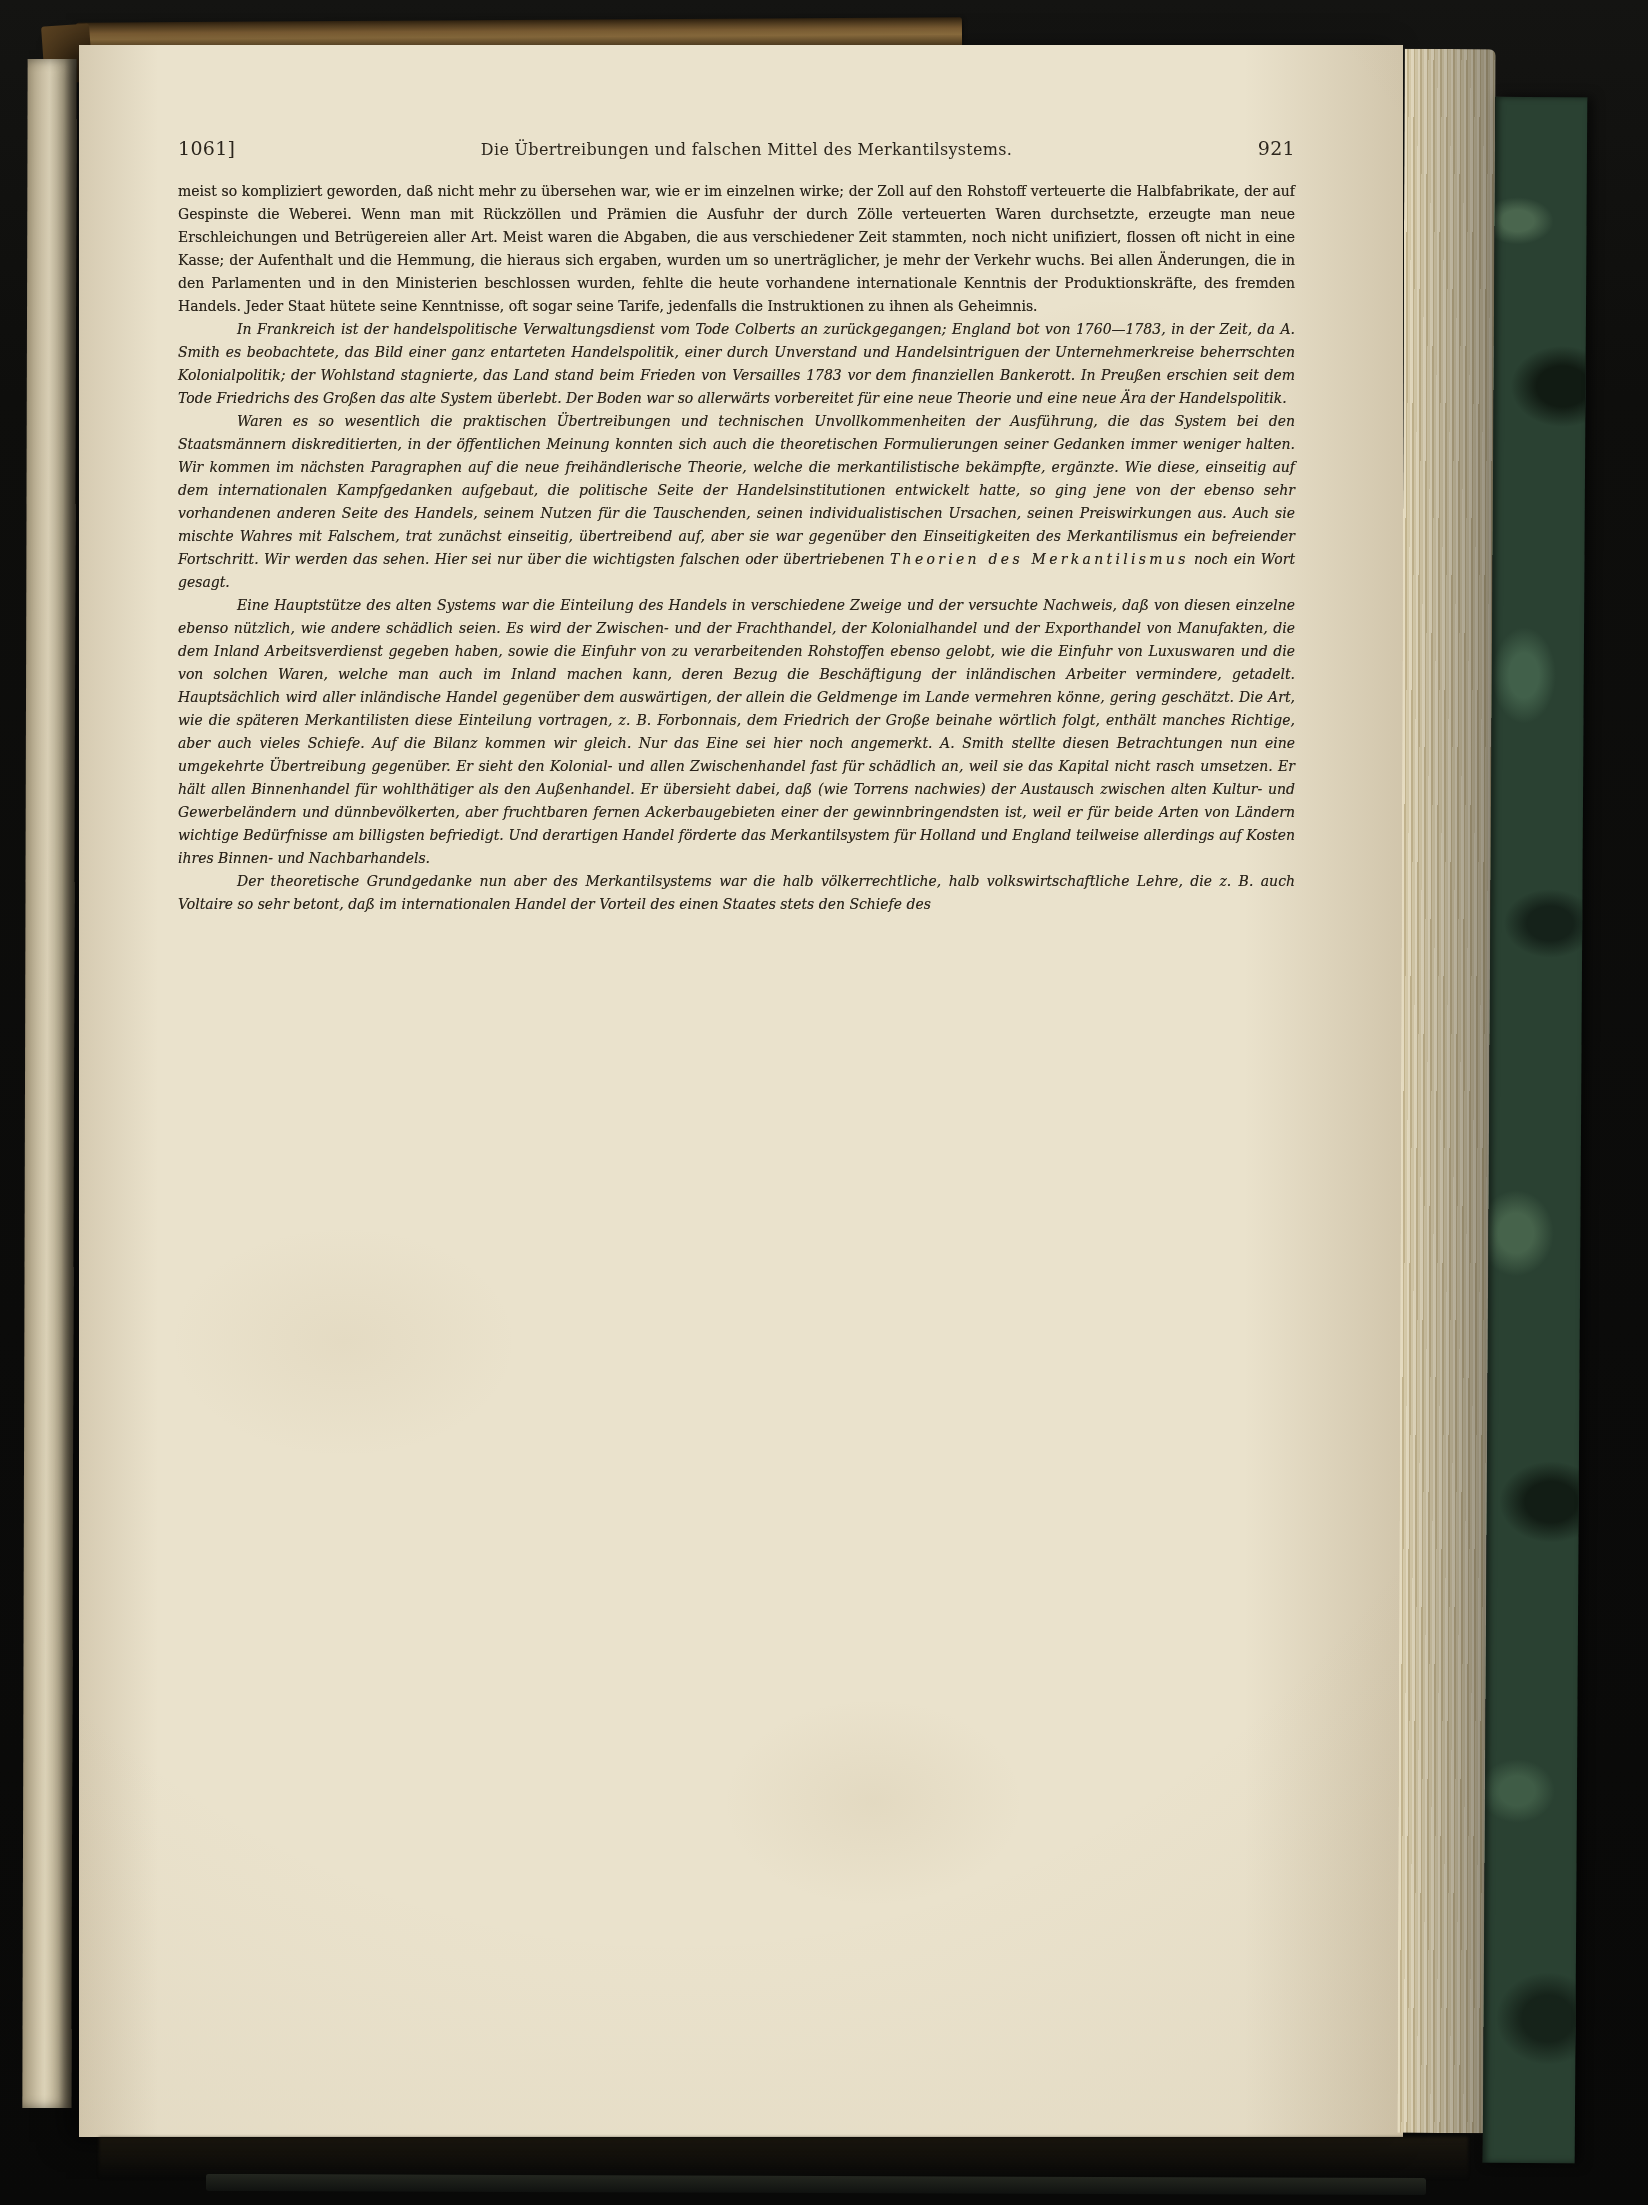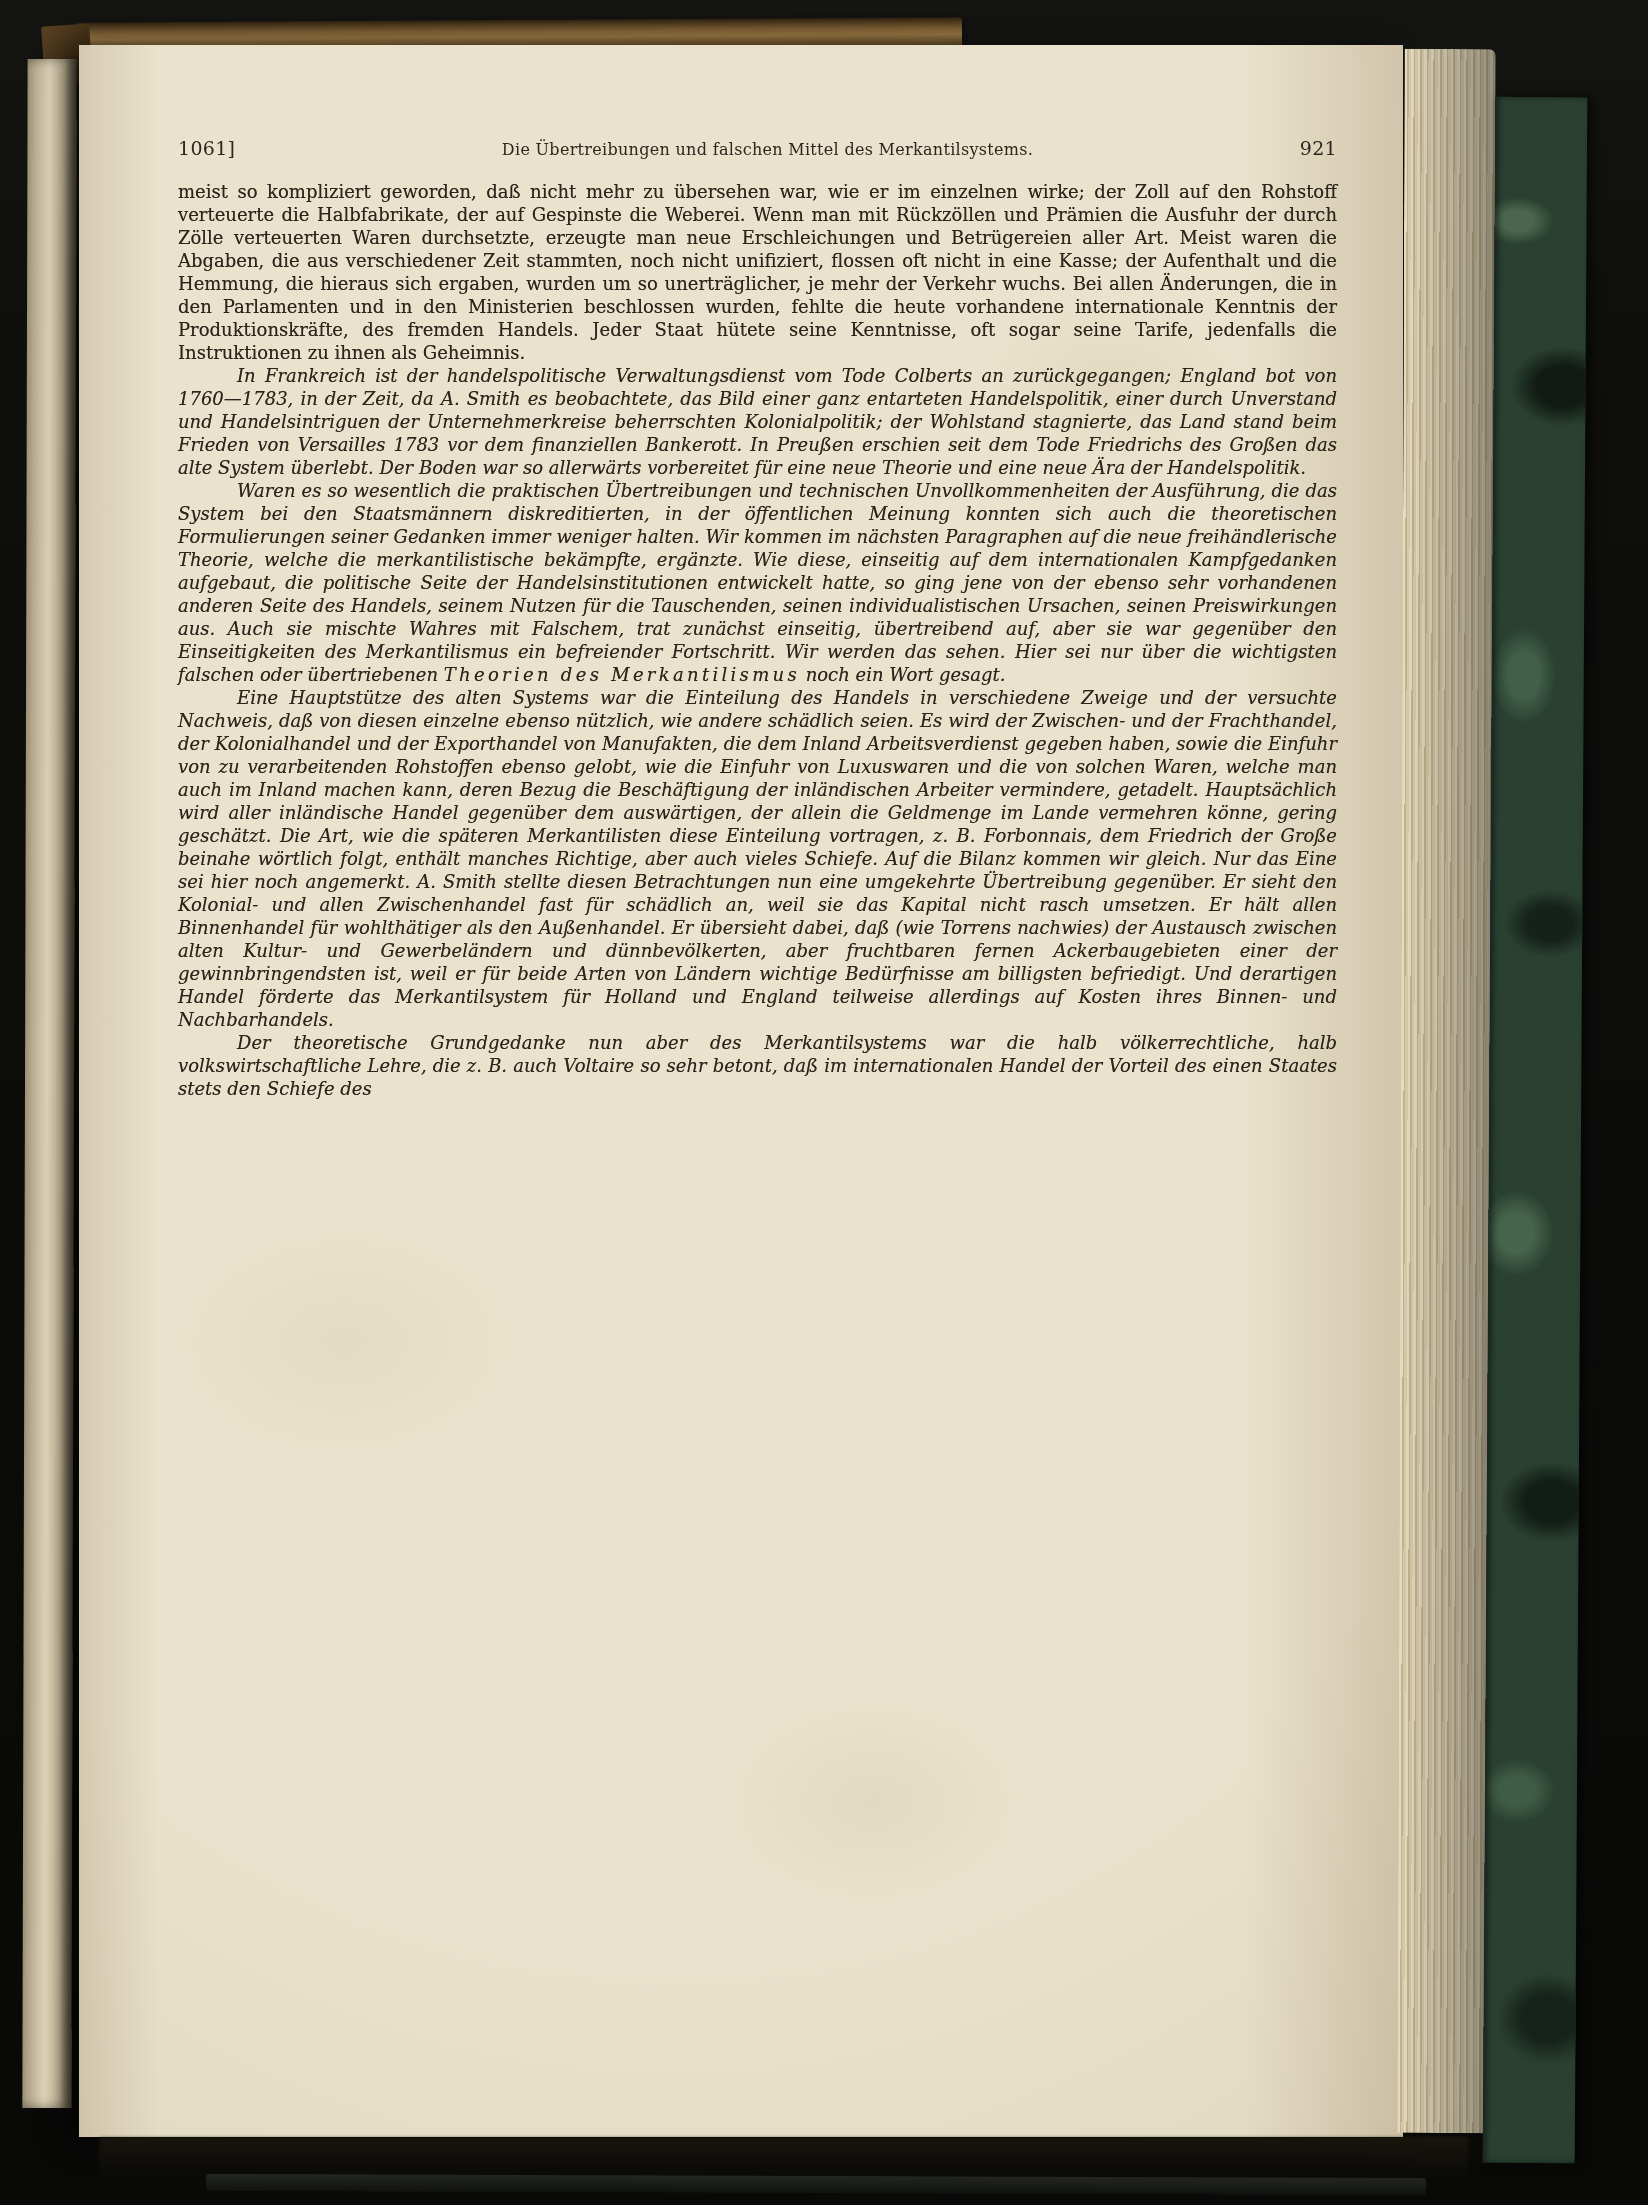--- a/index.html
+++ b/index.html
@@ -38,30 +38,30 @@
   }
   .page::before{ 
     content:"";position:absolute;inset:0;pointer-events:none;
     background:
       radial-gradient(181px 115px at 78% 16%, rgba(165,140,95,.10), transparent 70%),
       radial-gradient(247px 165px at 20% 62%, rgba(160,135,90,.08), transparent 70%),
       radial-gradient(214px 148px at 60% 84%, rgba(155,130,85,.09), transparent 70%);
   }
   .page-inner{
     position:relative;box-sizing:border-box;width:100%;height:100%;
-    padding:92px 66px 0 99px;
+    padding:92px 108px 0 99px;
   }
   .header-row{
     display:flex;align-items:baseline;justify-content:space-between;
     color:#2c261d;font-size:17.3px;letter-spacing:0.3px;
   }
   .folio{font-size:19px;}
   .running-title{flex:1;text-align:center;font-size:16px;}
   .text-block{
-    margin-top:21.4px;color:#2a241b;font-size:18px;line-height:23px;
+    margin-top:21.4px;color:#2a241b;font-size:14px;line-height:23px;
     text-align:justify;text-shadow:0 0 0.3px rgba(42,34,22,.55);
   }
   .para{margin:0;}
   .para.indent{text-indent:59px;font-style:italic;}
   .sperr{letter-spacing:3.3px;}
   
   .fore-edge{
     position:absolute;left:1401px;top:49px;width:91px;height:2084px;
     background:
       linear-gradient(90deg, rgba(0,0,0,0) 0%, rgba(0,0,0,.35) 100%),

